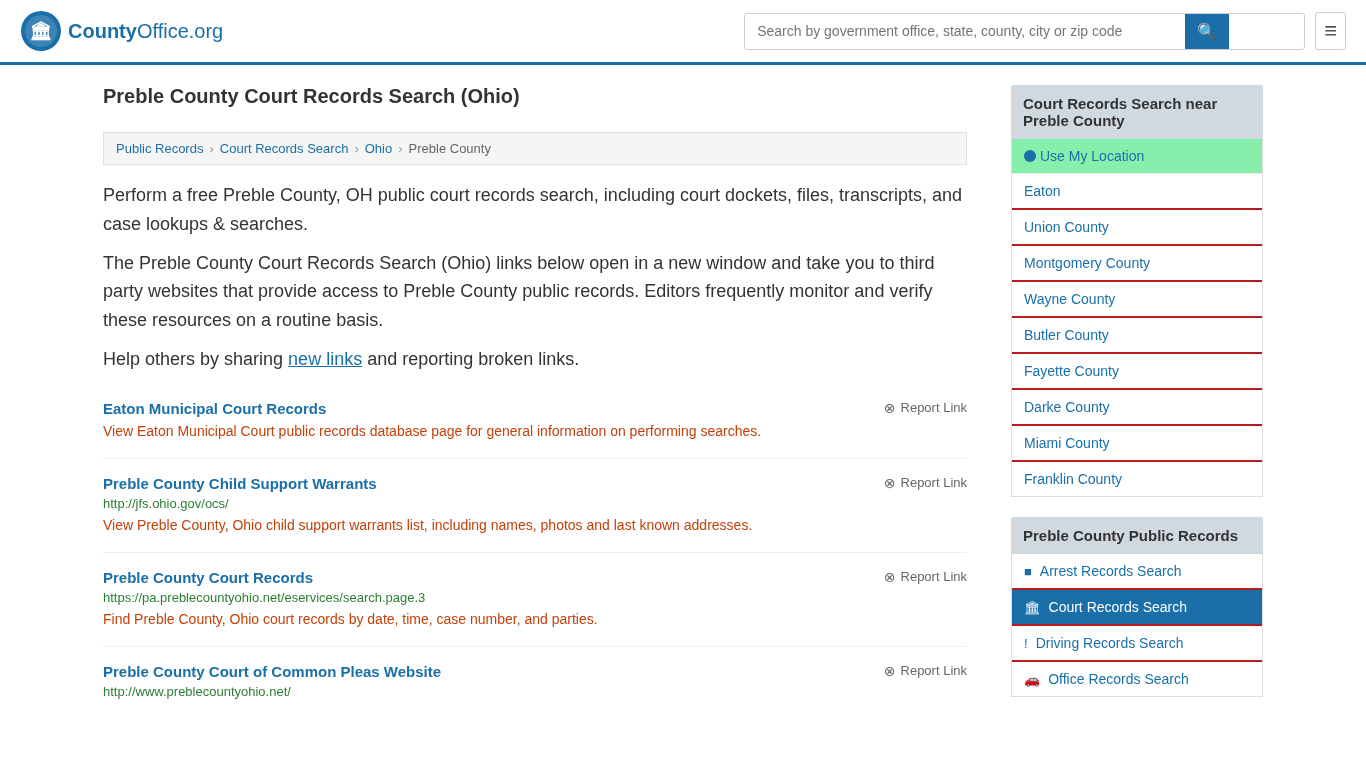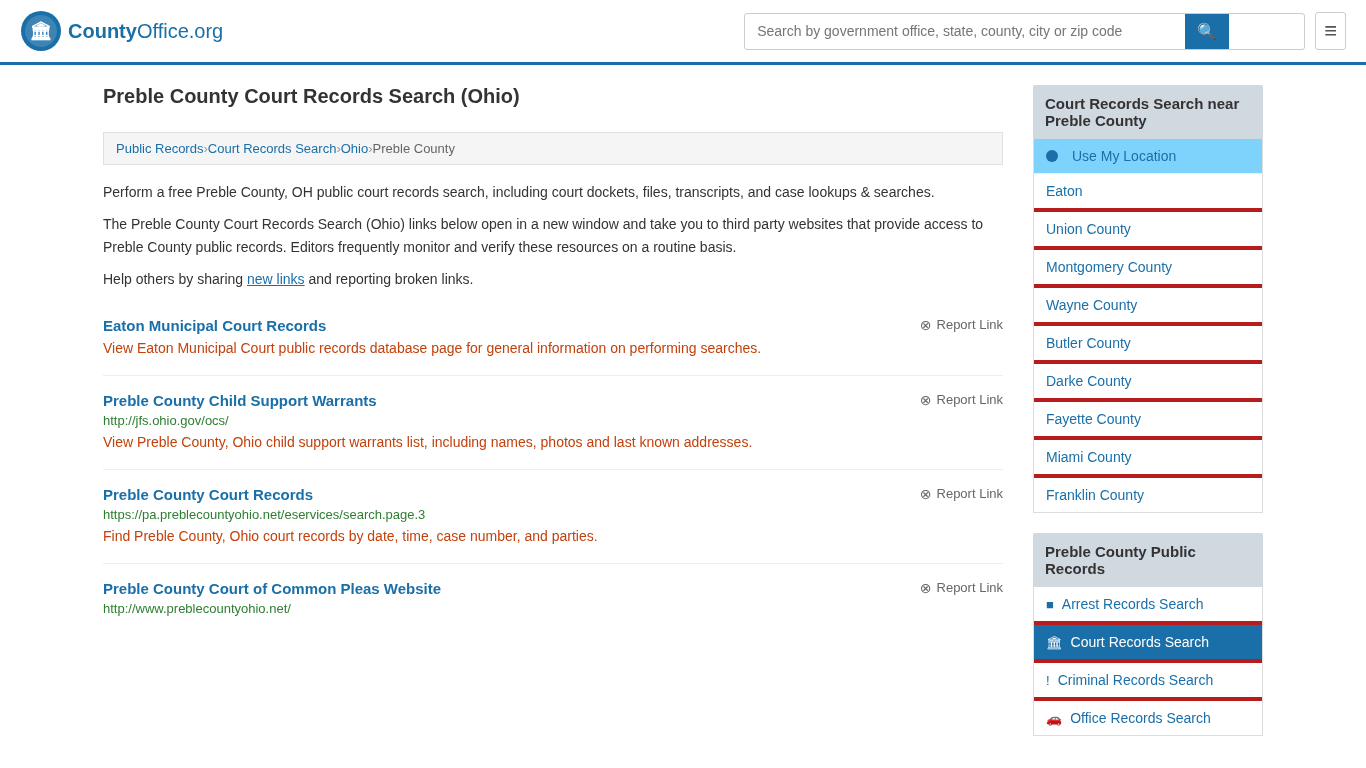--- a/index.html
+++ b/index.html
@@ -66,53 +66,55 @@
       max-width: 1200px;
       margin: 0 auto;
       padding: 20px 20px;
       display: flex;
       gap: 30px;
     }
     .content-area {
       flex: 1;
     }
     .sidebar {
-      width: 230px;
+      width: 252px;
       flex-shrink: 0;
+      margin-left: 14px;
     }
 
     
     .page-title {
       font-size: 20px;
       font-weight: bold;
       color: #333;
       margin-bottom: 24px;
     }
 
     
     .breadcrumb {
       background: #f5f5f5;
       border: 1px solid #e0e0e0;
       padding: 8px 12px;
       font-size: 13px;
       color: #666;
       margin-bottom: 16px;
       display: flex;
       align-items: center;
+      gap: 6px;
       flex-wrap: wrap;
     }
     .breadcrumb a {
       color: #1a6fa8;
       text-decoration: none;
     }
     .breadcrumb .sep { color: #999; }
 
     
     .desc-text {
-      font-size: 14px;
+      font-size: 18px;
       color: #333;
       line-height: 1.6;
       margin-bottom: 10px;
     }
     .desc-text a {
       color: #1a6fa8;
       text-decoration: underline;
     }
 
     
@@ -173,47 +175,47 @@
     .sidebar-links {
       background: #fff;
       border: 1px solid #ddd;
       border-top: none;
     }
     .sidebar-link {
       display: flex;
       align-items: center;
       gap: 8px;
       padding: 9px 12px;
-      border-bottom: 4px solid #b91c1c;
+      border-bottom: 2px solid #b91c1c;
       cursor: pointer;
       text-decoration: none;
       color: #1a6fa8;
       font-size: 14px;
     }
     .sidebar-link:last-child { border-bottom: none; }
     .sidebar-link.active {
       background: #1a6fa8;
       color: #fff;
     }
     .link-icon {
       font-size: 13px;
       flex-shrink: 0;
     }
 
     
     .use-location {
       display: flex;
       align-items: center;
-      gap: 14px;
+      gap: 4px;
       padding: 9px 12px;
       border-bottom: 1px solid #eee;
       cursor: pointer;
       color: #1a6fa8;
       font-size: 14px;
-      background: #7dd3fc;
+      background: #86efac;
       text-align: center;
     }
     .location-dot {
       width: 12px;
       height: 12px;
       background: #1a6fa8;
       border-radius: 50%;
       flex-shrink: 0;
     }
   </style>
@@ -317,43 +319,43 @@
         <div class="use-location">
           <div class="location-dot"></div>
           <span>Use My Location</span>
         </div>
         <div id="nearby-links-container">
             <a href="#" class="sidebar-link">Eaton</a>
             <a href="#" class="sidebar-link">Union County</a>
             <a href="#" class="sidebar-link">Montgomery County</a>
             <a href="#" class="sidebar-link">Wayne County</a>
             <a href="#" class="sidebar-link">Butler County</a>
+            <a href="#" class="sidebar-link">Fayette County</a>
             <a href="#" class="sidebar-link">Darke County</a>
-            <a href="#" class="sidebar-link">Fayette County</a>
             <a href="#" class="sidebar-link">Miami County</a>
             <a href="#" class="sidebar-link">Franklin County</a>
           </div>
       </div>
     </div>
 
     <div class="sidebar-section">
       <div class="sidebar-section-header">Preble County Public Records</div>
       <div class="sidebar-links">
         <div id="public-records-links-container">
             <a href="#" class="sidebar-link">
               <span class="link-icon">■</span>
               <span>Arrest Records Search</span>
             </a>
             <a href="#" class="sidebar-link active">
               <span class="link-icon">🏛</span>
               <span>Court Records Search</span>
             </a>
             <a href="#" class="sidebar-link">
               <span class="link-icon">!</span>
-              <span>Criminal Records Search</span>
+              <span>Driving Records Search</span>
             </a>
             <a href="#" class="sidebar-link">
               <span class="link-icon">🚗</span>
               <span>Office Records Search</span>
             </a>
           </div>
       </div>
     </div>
   </aside>
 </div>

